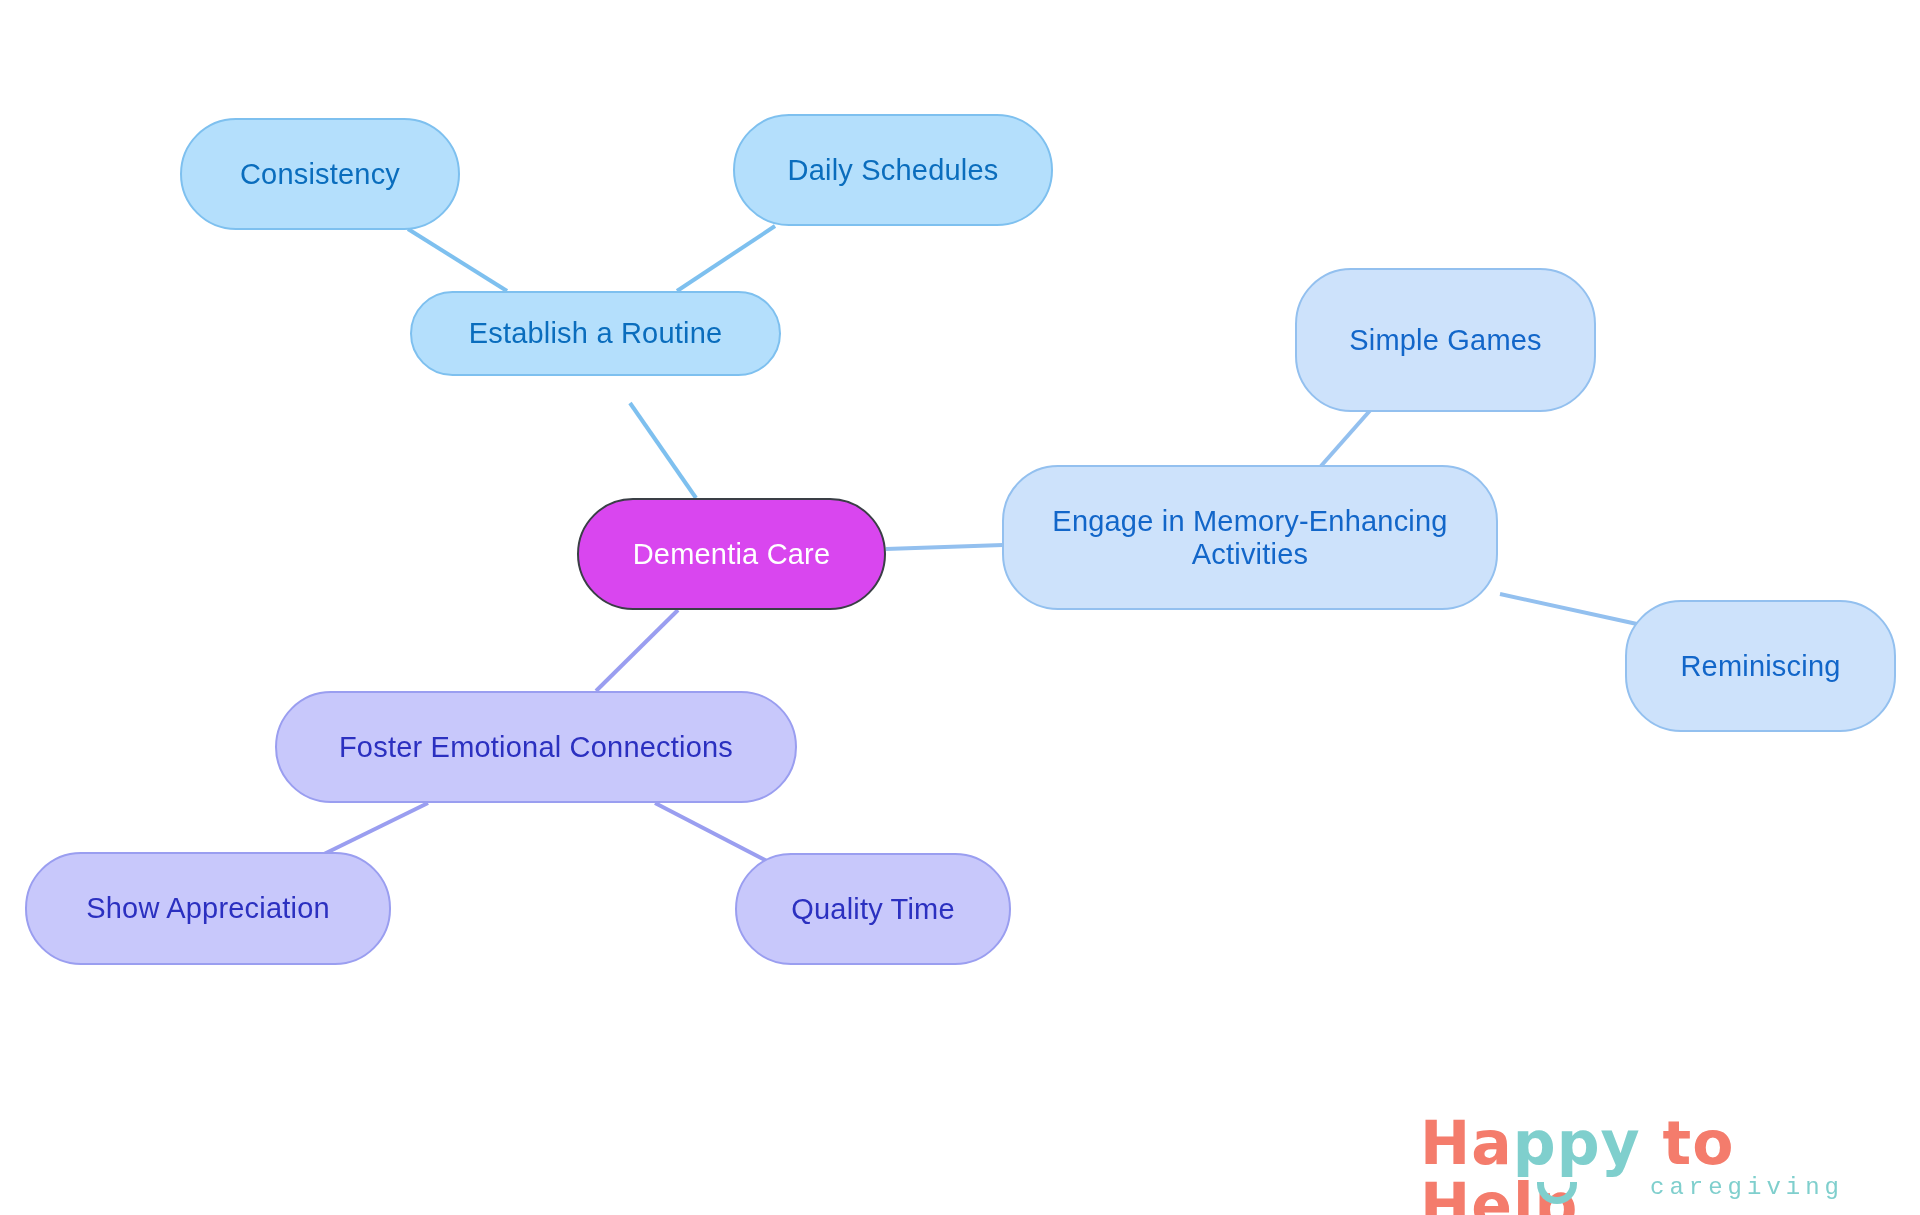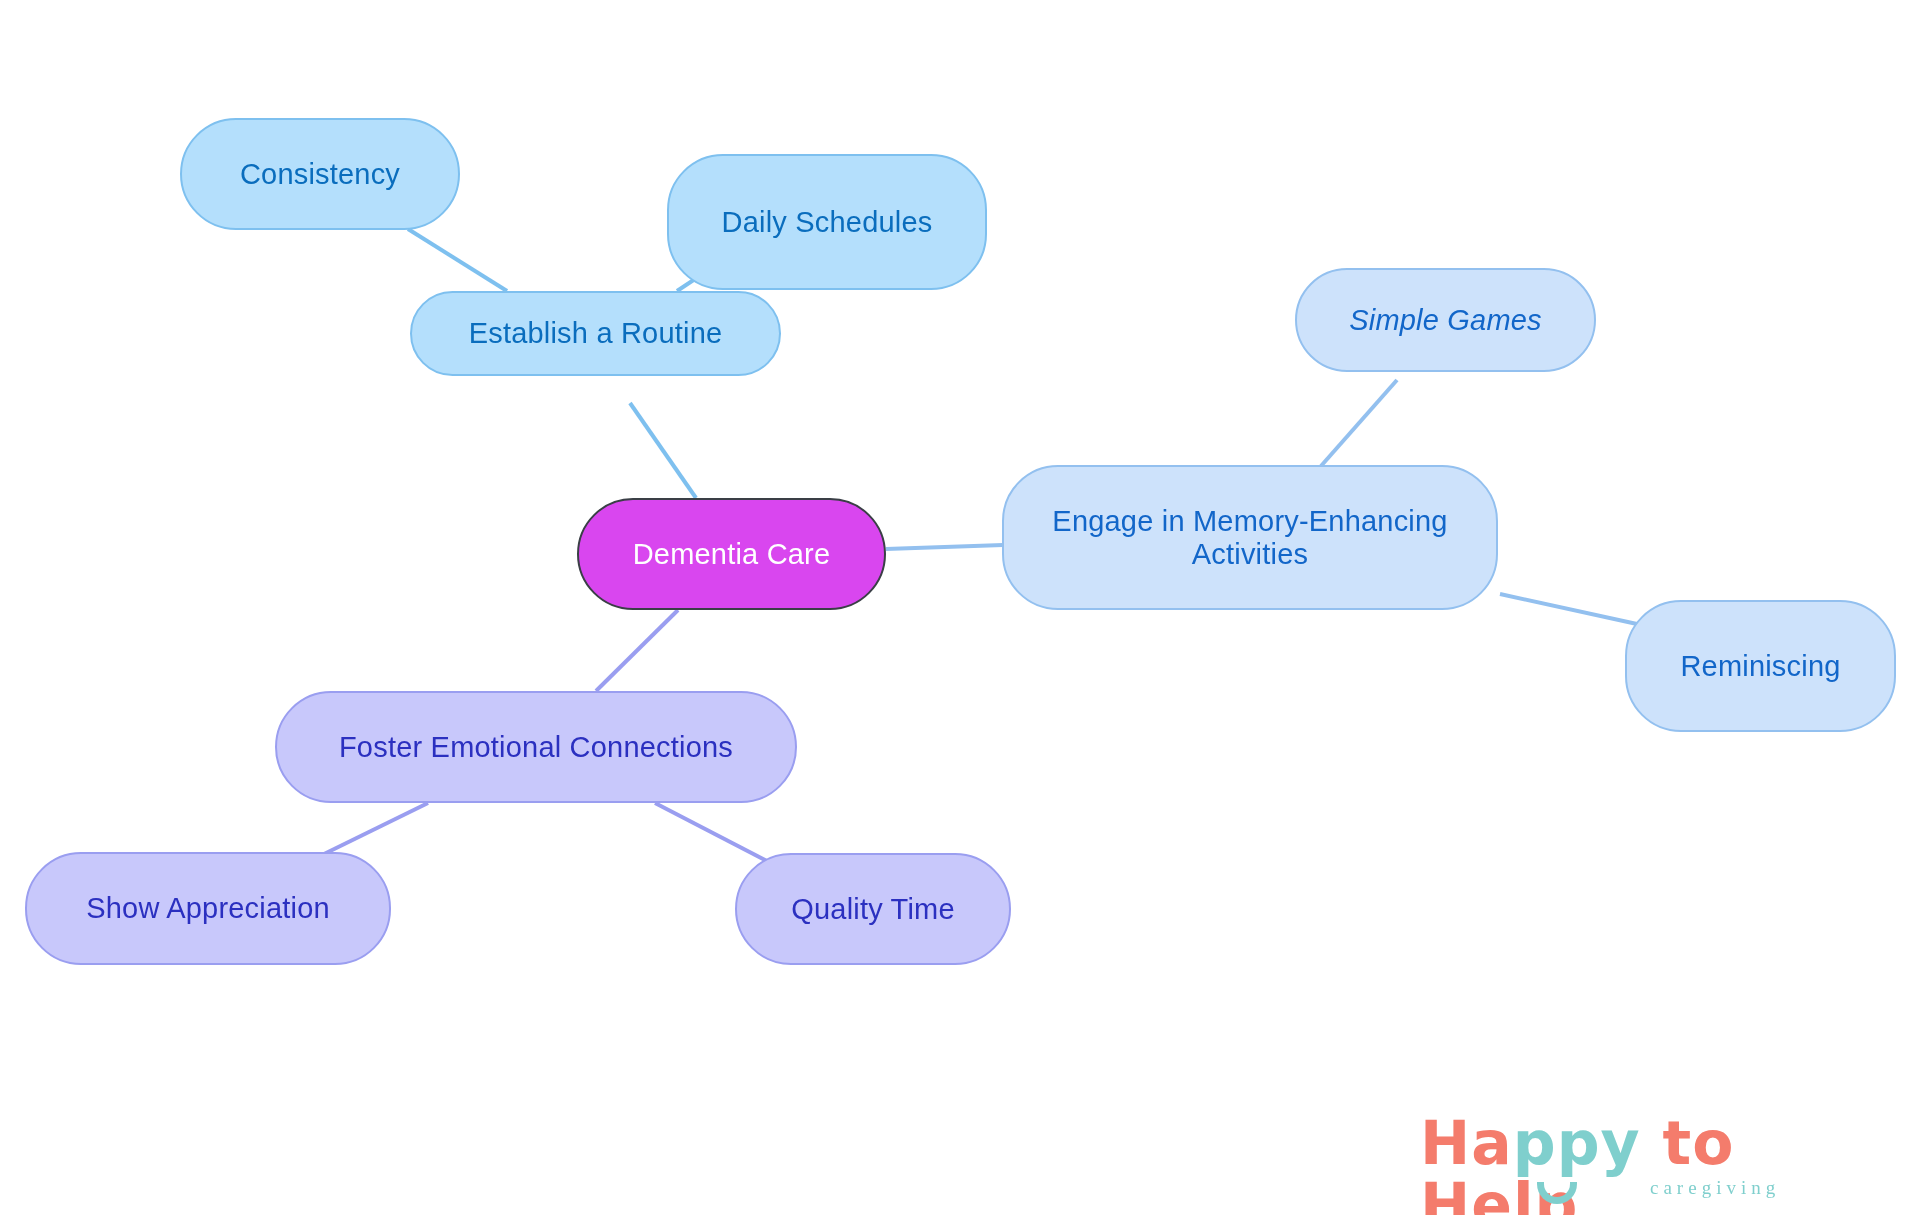--- a/index.html
+++ b/index.html
@@ -15,22 +15,22 @@
     .node span { display: block; white-space: pre-line; }
     .root { background: #d946ef; border-color: #3a3f46; color: #ffffff; }
     .c-routine { background: #b4dffc; border-color: #7ec0ef; color: #0a6dbd; }
     .c-memory  { background: #cde2fb; border-color: #93c0ef; color: #1266c9; }
     .c-emotion { background: #c8c8fb; border-color: #9a9ef0; color: #2b30c0; }
     #logo { position: absolute; left: 1420px; top: 1112px; width: 470px; height: 95px; }
     #logo .main { position: absolute; left: 0; top: 0; font-size: 60px; font-weight: bold;
                   letter-spacing: 1px; line-height: 62px; font-family: "DejaVu Sans", sans-serif; }
     #logo .coral { color: #f47c6c; }
     #logo .teal { color: #7fcfcd; }
-    #logo .sub { position: absolute; left: 230px; top: 60px; font-size: 19px; letter-spacing: 5px;
-                 color: #7fcfcd; line-height: 32px; font-family: Liberation Serif, serif; text-align: right; }
+    #logo .sub { position: absolute; left: 230px; top: 60px; font-size: 24px; letter-spacing: 5px;
+                 color: #7fcfcd; line-height: 32px; font-family: Liberation Mono, monospace; text-align: right; }
     #logo .smile { position: absolute; left: 117px; top: 70px; width: 40px; height: 22px;
                    border: 7px solid #7fcfcd; border-top: none; border-radius: 0 0 30px 30px; box-sizing: border-box; }
   </style>
 </head>
 <body>
 
 <svg id="edges" xmlns="http://www.w3.org/2000/svg">
     <line x1="696" y1="498" x2="630" y2="403" stroke="#7ec0ef" stroke-width="4"></line>
     <line x1="507" y1="291" x2="408" y2="229" stroke="#7ec0ef" stroke-width="4"></line>
     <line x1="677" y1="291" x2="775" y2="226" stroke="#7ec0ef" stroke-width="4"></line>
@@ -45,28 +45,28 @@
 <div id="nodes">
     <div class="node root" style="left: 577px; top: 498px; width: 309px; height: 112px;">
       <span>Dementia Care</span>
     </div>
     <div class="node c-routine" style="left: 410px; top: 291px; width: 371px; height: 85px;">
       <span>Establish a Routine</span>
     </div>
     <div class="node c-routine" style="left: 180px; top: 118px; width: 280px; height: 112px;">
       <span>Consistency</span>
     </div>
-    <div class="node c-routine" style="left: 667px; top: 114px; width: 320px; height: 136px; margin-top: 40px;">
+    <div class="node c-routine" style="left: 733px; top: 114px; width: 320px; height: 112px;">
       <span>Daily Schedules</span>
     </div>
     <div class="node c-memory" style="left: 1002px; top: 465px; width: 496px; height: 145px;">
       <span>Engage in Memory-Enhancing
 Activities</span>
     </div>
-    <div class="node c-memory" style="left: 1295px; top: 268px; width: 301px; height: 104px; font-style: italic;">
+    <div class="node c-memory" style="left: 1295px; top: 268px; width: 301px; height: 144px;">
       <span>Simple Games</span>
     </div>
     <div class="node c-memory" style="left: 1625px; top: 600px; width: 271px; height: 132px;">
       <span>Reminiscing</span>
     </div>
     <div class="node c-emotion" style="left: 275px; top: 691px; width: 522px; height: 112px;">
       <span>Foster Emotional Connections</span>
     </div>
     <div class="node c-emotion" style="left: 25px; top: 852px; width: 366px; height: 113px;">
       <span>Show Appreciation</span>

